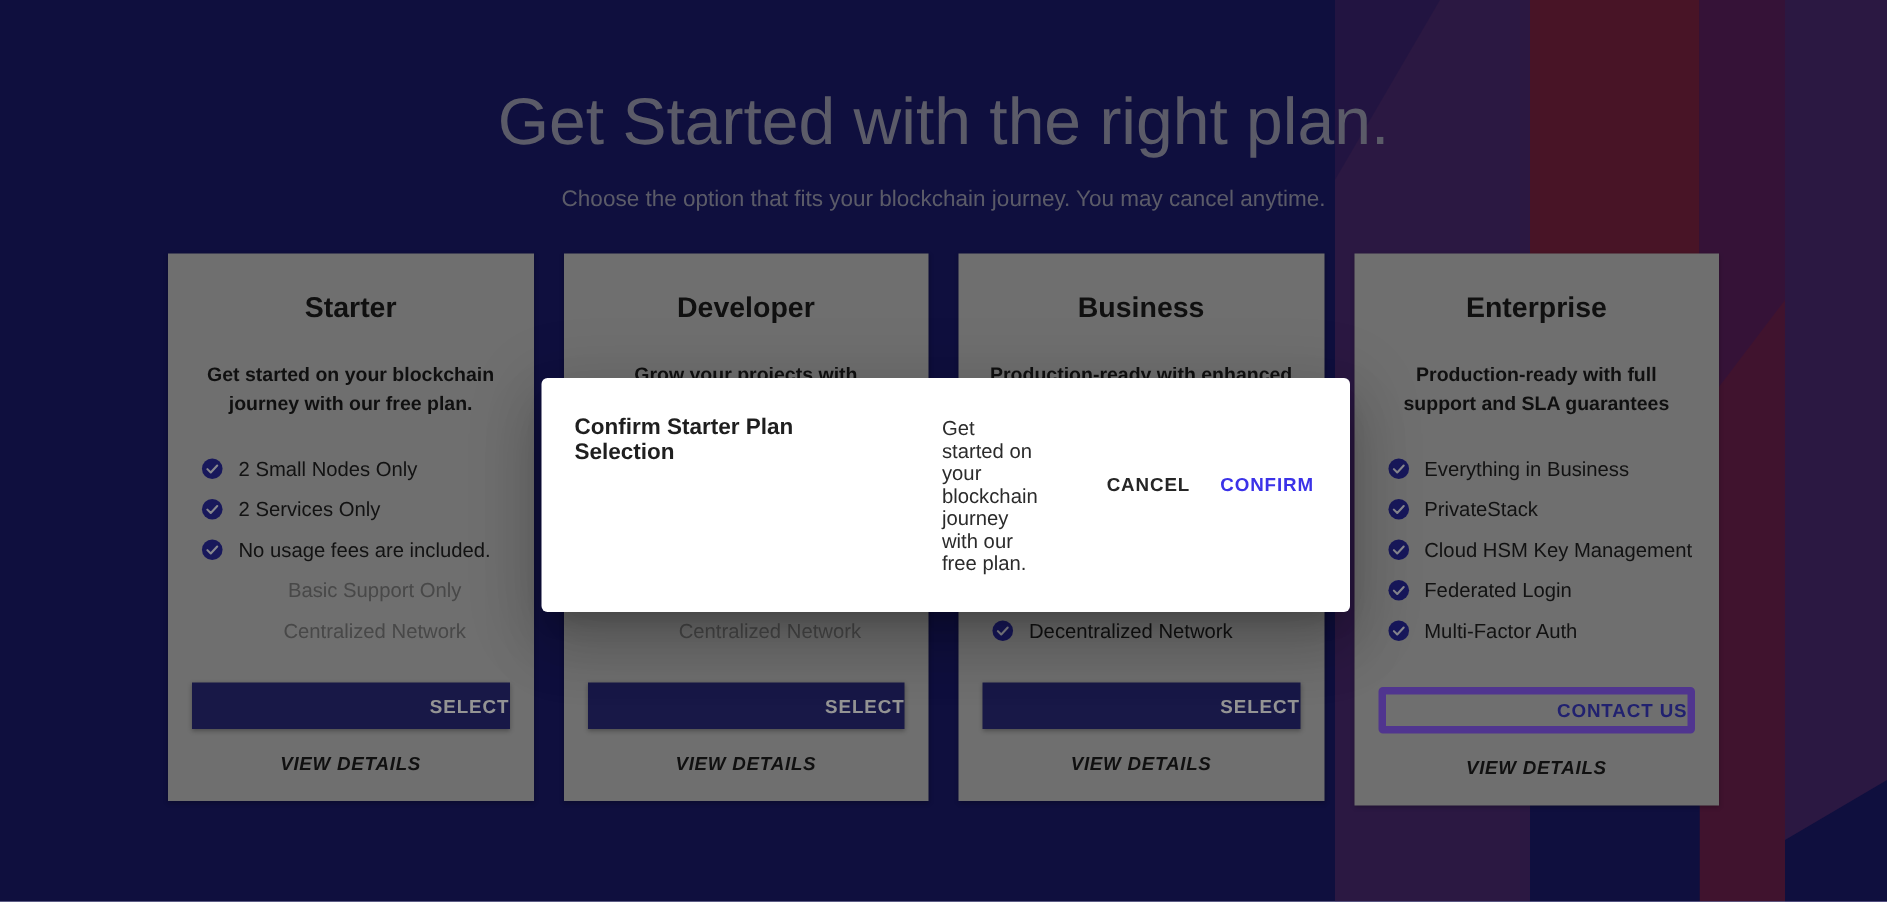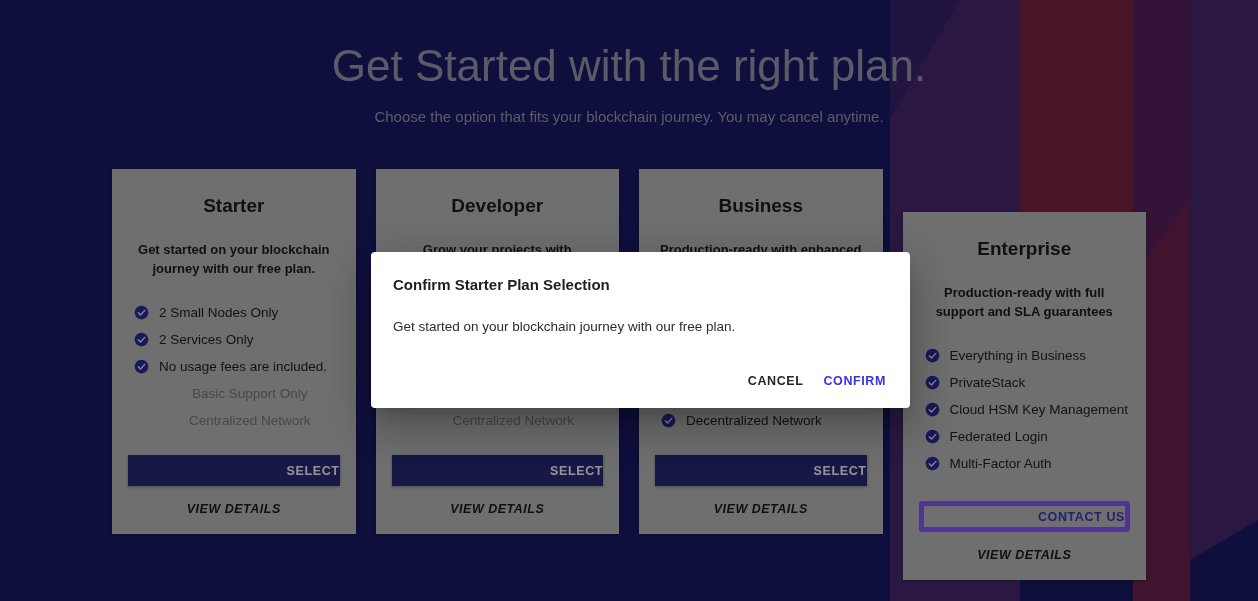--- a/index.html
+++ b/index.html
@@ -14,21 +14,21 @@
     background: #1a1a6b;
     overflow: hidden;
   }
   
   .bg-layer { position: absolute; inset: 0; overflow: hidden; }
   .bg-layer svg { display: block; width: 1258px; height: 601px; }
 
   
   .header {
     position: absolute;
-    top: 0; left: 0; right: 0;
+    top: 16px; left: 0; right: 0;
     text-align: center;
     padding-top: 42px;
     z-index: 5;
   }
   .title {
     font-size: 44px;
     font-weight: 400;
     color: #9e9eb4;
     letter-spacing: 0px;
     line-height: 1.1;
@@ -54,21 +54,21 @@
   .card {
     width: 244px;
     background: #bfbfbf;
     padding: 26px 16px 18px 16px;
     display: flex;
     flex-direction: column;
     align-items: center;
     box-shadow: 0 1px 3px rgba(0,0,0,0.25);
     min-height: 365px;
   }
-  .card.enterprise { min-height: 368px; margin-top: 43px; }
+  .card.enterprise { min-height: 368px; }
   .card-title {
     font-size: 19px;
     font-weight: 700;
     color: #1c1c1c;
     text-align: center;
     margin-bottom: 24px;
   }
   .card-desc {
     font-size: 13px;
     font-weight: 700;
@@ -134,32 +134,31 @@
   .scrim {
     position: absolute;
     inset: 0;
     background: rgba(0,0,0,0.42);
     z-index: 10;
   }
 
   
   .modal {
     position: absolute;
-    left: 371px;
+    left: 361px;
     top: 252px;
     width: 539px;
     height: 156px;
     background: #ffffff;
     border-radius: 4px;
     box-shadow: 0 11px 15px -7px rgba(0,0,0,0.2),
                 0 24px 38px 3px rgba(0,0,0,0.14),
                 0 9px 46px 8px rgba(0,0,0,0.12);
     z-index: 20;
     display: flex;
-    flex-direction: column;
   }
   .modal-title {
     font-size: 15px;
     font-weight: 700;
     color: #1f1f1f;
     padding: 24px 22px 0 22px;
   }
   .modal-body {
     font-size: 13.5px;
     color: #2b2b2b;

